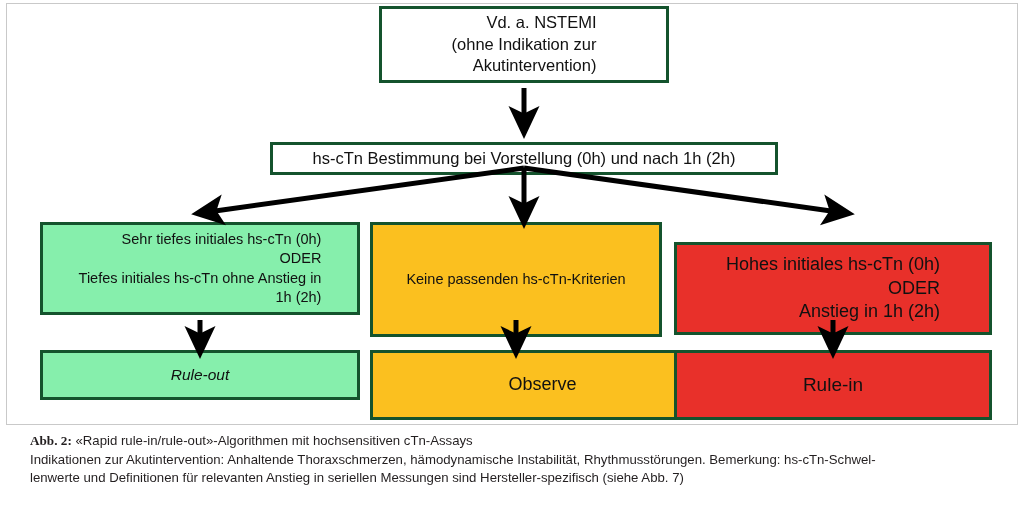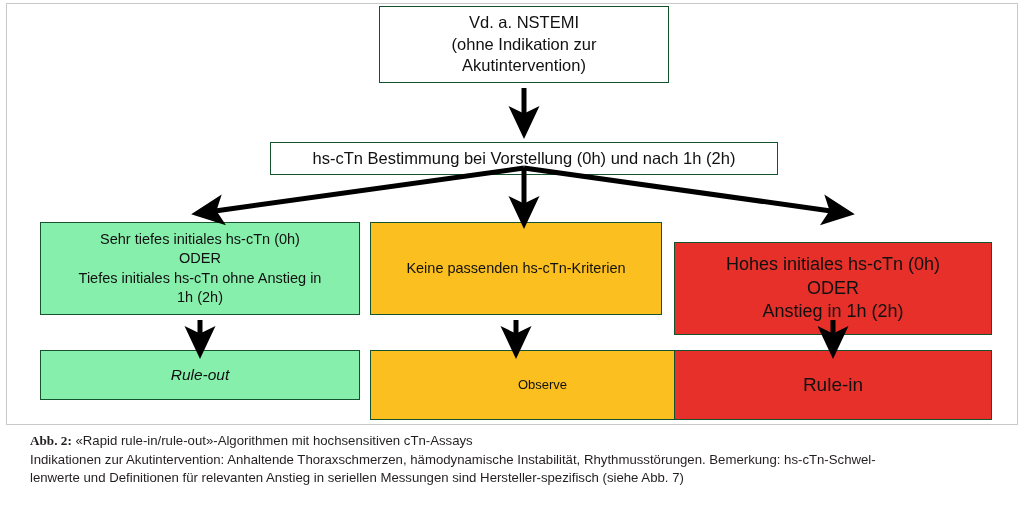--- a/index.html
+++ b/index.html
@@ -24,49 +24,49 @@
     top: 3px;
     width: 1012px;
     height: 422px;
     border: 1px solid #c9c9c9;
     background: #ffffff;
   }
 
   
   .node {
     position: absolute;
-    border: 1px solid #14532d;
+    border: 3px solid #14532d;
     display: flex;
     align-items: center;
     justify-content: center;
-    text-align: center;
+    text-align: right;
     color: #111111;
     line-height: 1.32;
     white-space: pre-line;
   }
   .node-plain { background: #ffffff; }
   .node-green { background: #86efac; }
   .node-yellow { background: #FBC01F; }
   .node-red { background: #E8302A; }
 
   .box-top {
     left: 379px; top: 6px; width: 290px; height: 77px;
     font-size: 16.5px;
   }
   .box-measure {
     left: 270px; top: 142px; width: 508px; height: 33px;
     font-size: 16.5px;
   }
 
   .crit-green  { left: 40px;  top: 222px; width: 320px; height: 93px; font-size: 14.5px; }
-  .crit-yellow { left: 370px; top: 222px; width: 292px; height: 93px; font-size: 14.5px; }
+  .crit-yellow { left: 370px; top: 222px; width: 292px; height: 115px; font-size: 14.5px; }
   .crit-red    { left: 674px; top: 222px; width: 318px; height: 93px; font-size: 18px; margin-top: 20px; }
 
   .res-green  { left: 40px;  top: 350px; width: 320px; height: 50px; font-size: 15.5px; font-style: italic; }
-  .res-yellow { left: 370px; top: 350px; width: 345px; height: 70px; font-size: 13px; }
+  .res-yellow { left: 370px; top: 350px; width: 345px; height: 70px; font-size: 18px; }
   .res-red    { left: 674px; top: 350px; width: 318px; height: 70px; font-size: 19px; }
 
   
   .arrow-layer {
     position: absolute;
     left: 0; top: 0;
     width: 1024px; height: 430px;
     pointer-events: none;
   }
 

